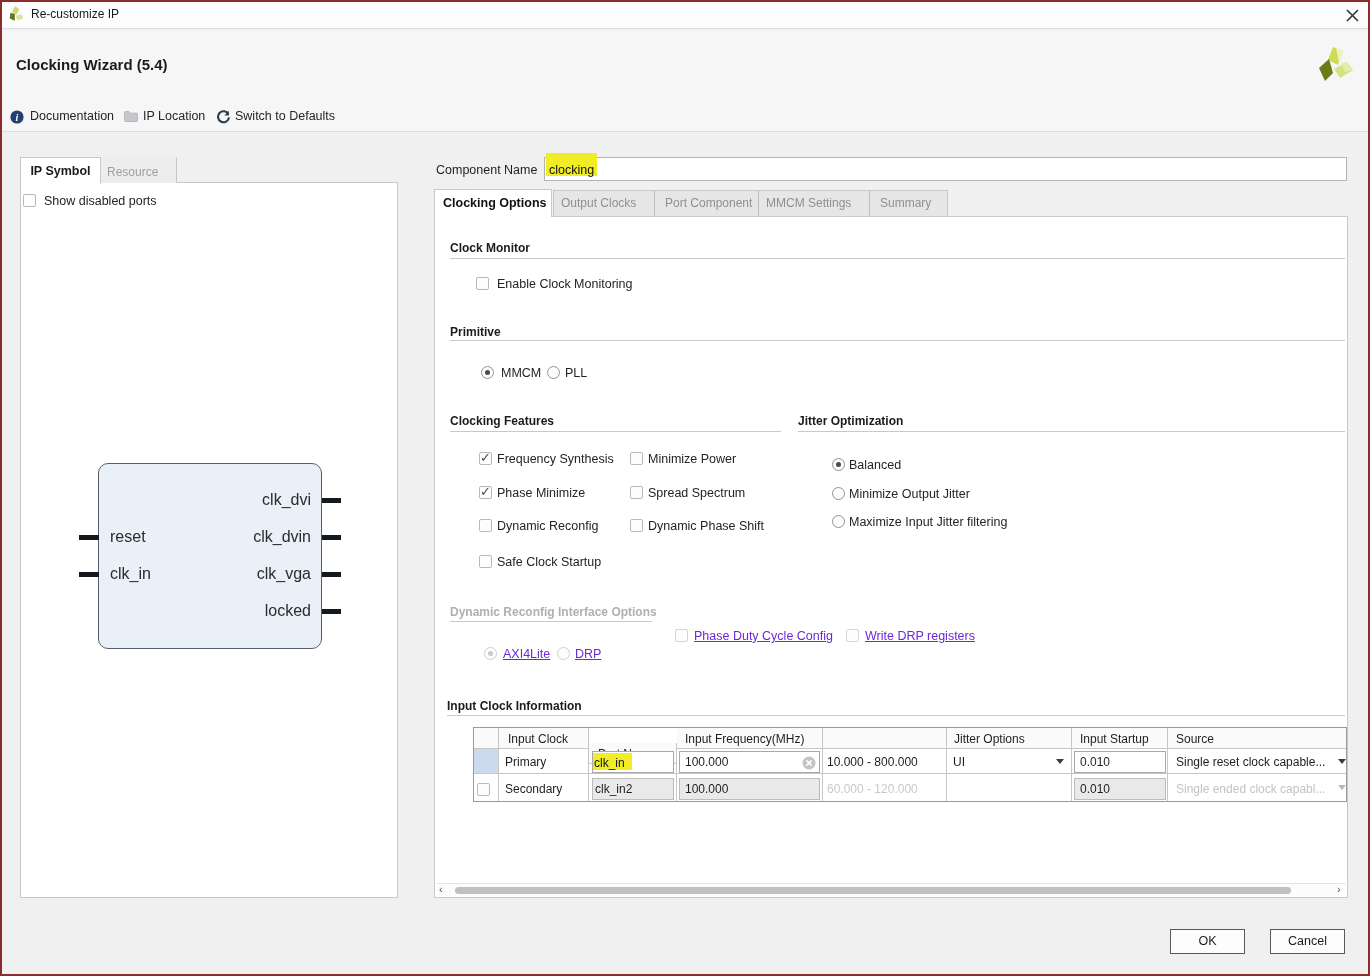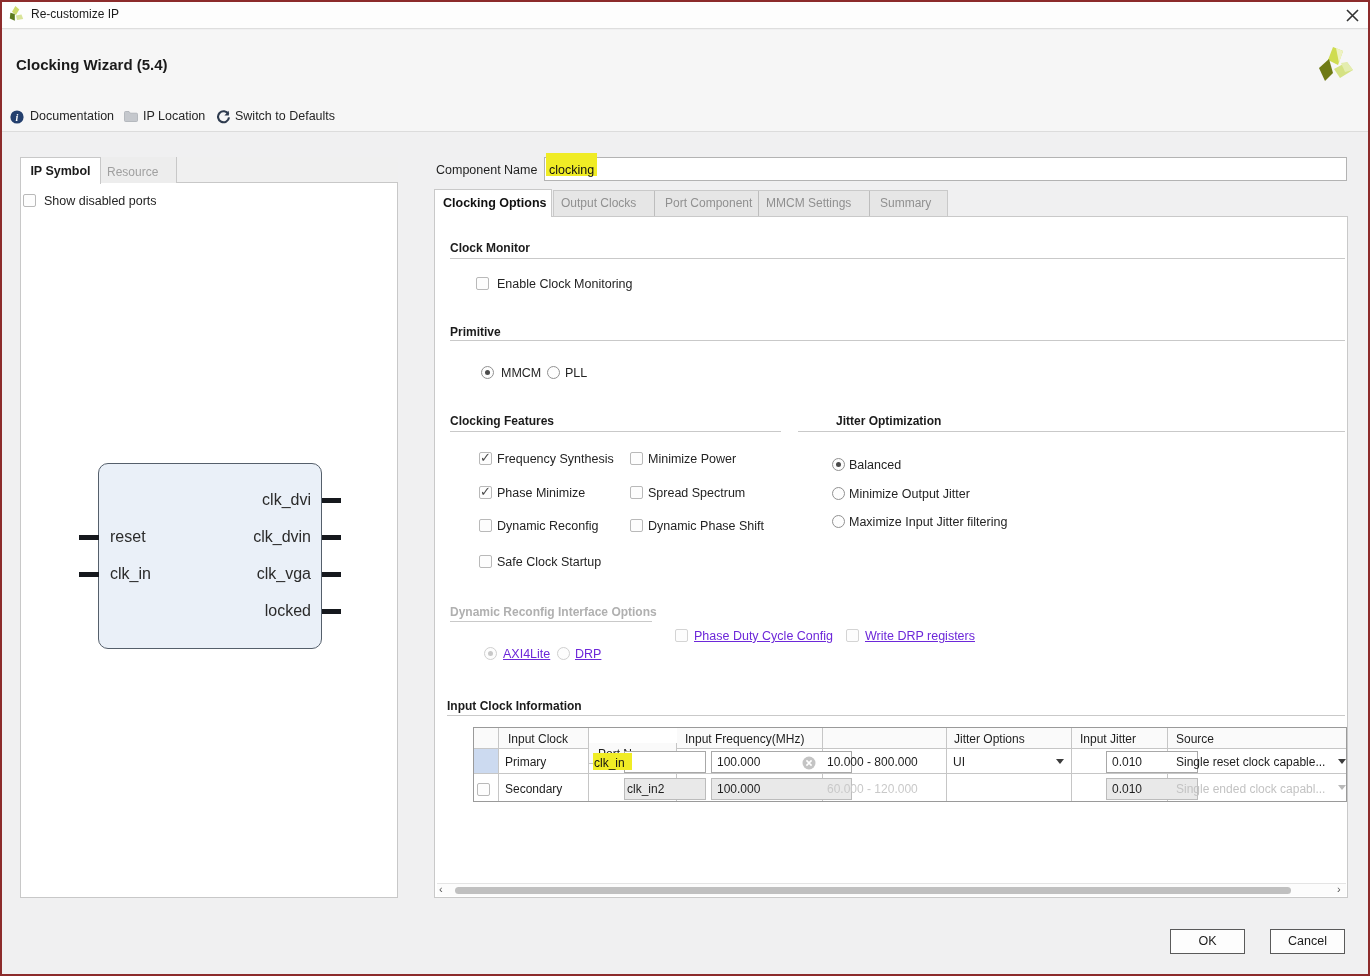--- a/index.html
+++ b/index.html
@@ -46,21 +46,21 @@
 .rtab-active { left:434px; top:189px; width:118px; height:28px; line-height:27px; padding-left:8px; font-size:12.5px; font-weight:bold; background:#ffffff; color:#111; border:1px solid #c9c9c9; border-bottom:none; z-index:2; }
 .content { left:434px; top:216px; width:914px; height:682px; background:#ffffff; border:1px solid #c9c9c9; }
 .sect { font-size:12px; font-weight:bold; color:#1b1b1b; }
 .sect-line { height:1px; background:#c9c9c9; }
 .lbl { font-size:12.5px; color:#242424; }
 .lbl.dis { color:#6d28d9;text-decoration:underline; }
 .sect.dis { color:#b0b0b0; }
 
 .tbl-border { border:1px solid #9a9a9a; }
 .cell { position:absolute; border-right:1px solid #c6c6c6; border-bottom:1px solid #c6c6c6; font-size:12px; color:#1e1e1e; }
-.inset { position:absolute; border:1px solid #a8a8a8; background:#fff; font-size:12px; color:#1e1e1e;margin-left:32px; }
+.inset { position:absolute; border:1px solid #a8a8a8; background:#fff; font-size:12px; color:#1e1e1e; }
 .inset.gray { background:#e9e9e9; border-color:#bcbcbc; }
 .caret { width:0; height:0; border-left:4px solid transparent; border-right:4px solid transparent; border-top:5px solid #3c3c3c; }
 .btn { top:929px; width:75px; height:25px; background:#fdfdfd; border:1px solid #5a5a5a; text-align:center; line-height:23px; font-size:12.5px; color:#1b1b1b; }
 </style>
 </head>
 <body>
 
 <div class="abs titlebar"></div>
 <svg class="abs" style="left:7px;top:5px" width="19" height="19" viewBox="0 0 17 17">
   <path d="M7.5 1 L11 4 L8 9 L4.5 6 Z" fill="#cdd96a"></path>
@@ -144,21 +144,21 @@
 <div class="abs sect-line" style="left:450px;top:340px;width:895px"></div>
 <div class="abs radio" style="left:481px;top:366px">
     <span class="dot"></span>
   </div>
 <div class="abs lbl" style="left:501px;top:366px">MMCM</div>
 <div class="abs radio" style="left:547px;top:366px"></div>
 <div class="abs lbl" style="left:565px;top:366px">PLL</div>
 
 <div class="abs sect" style="left:450px;top:414px">Clocking Features</div>
 <div class="abs sect-line" style="left:450px;top:431px;width:331px"></div>
-<div class="abs sect" style="left:836px;top:414px">Jitter Optimization</div>
+<div class="abs sect" style="left:798px;top:414px">Jitter Optimization</div>
 <div class="abs sect-line" style="left:798px;top:431px;width:547px"></div>
 <div class="abs cb" style="left:479px;top:452px">
     <div class="ck">✓</div>
   </div>
 <div class="abs lbl" style="left:497px;top:452px">Frequency Synthesis</div>
 <div class="abs cb" style="left:630px;top:452px"></div>
 <div class="abs lbl" style="left:648px;top:452px">Minimize Power</div>
 <div class="abs cb" style="left:479px;top:486px">
     <div class="ck">✓</div>
   </div>
@@ -198,21 +198,21 @@
 <div class="abs sect-line" style="left:447px;top:715px;width:898px"></div>
 
 <div class="abs tbl-border" style="left:473px;top:727px;width:874px;height:75px;background:#fff"></div>
 
 <div class="abs cell" style="left:474px;top:728px;width:25px;height:21px;background:#fafafa"></div>
 <div class="abs cell" style="left:499px;top:728px;width:90px;height:21px;background:#fafafa;padding:4px 5px 0 9px">Input Clock</div>
 <div class="abs cell" style="left:589px;top:743px;width:88px;height:21px;background:#fafafa;padding:4px 10px 0 9px">Port Name</div>
 <div class="abs cell" style="left:677px;top:728px;width:146px;height:21px;background:#fafafa;padding:4px 0 0 8px">Input Frequency(MHz)</div>
 <div class="abs cell" style="left:823px;top:728px;width:124px;height:21px;background:#fafafa"></div>
 <div class="abs cell" style="left:947px;top:728px;width:125px;height:21px;background:#fafafa;padding:4px 0 0 7px">Jitter Options</div>
-<div class="abs cell" style="left:1072px;top:728px;width:96px;height:21px;background:#fafafa;padding:4px 0 0 8px">Input Jitter</div>
+<div class="abs cell" style="left:1072px;top:728px;width:96px;height:21px;background:#fafafa;padding:4px 0 0 8px">Input Startup</div>
 <div class="abs cell" style="left:1168px;top:728px;width:178px;height:21px;background:#fafafa;padding:4px 0 0 8px;border-right:none">Source</div>
 
 <div class="abs cell" style="left:474px;top:749px;width:25px;height:25px;background:#ccdaf0"></div>
 <div class="abs cell" style="left:499px;top:749px;width:90px;height:25px;padding:6px 0 0 6px">Primary</div>
 <div class="abs cell" style="left:589px;top:749px;width:88px;height:25px"></div>
 <div class="abs inset" style="left:592px;top:751px;width:82px;height:22px"></div>
 <div class="abs" style="left:593px;top:753px;width:39px;height:17px;background:#f0ec25"></div>
 <div class="abs" style="left:594px;top:756px;font-size:12px;color:#111">clk_in</div>
 <div class="abs cell" style="left:677px;top:749px;width:146px;height:25px"></div>
 <div class="abs inset" style="left:679px;top:751px;width:141px;height:22px;padding:3px 0 0 5px">100.000</div>

